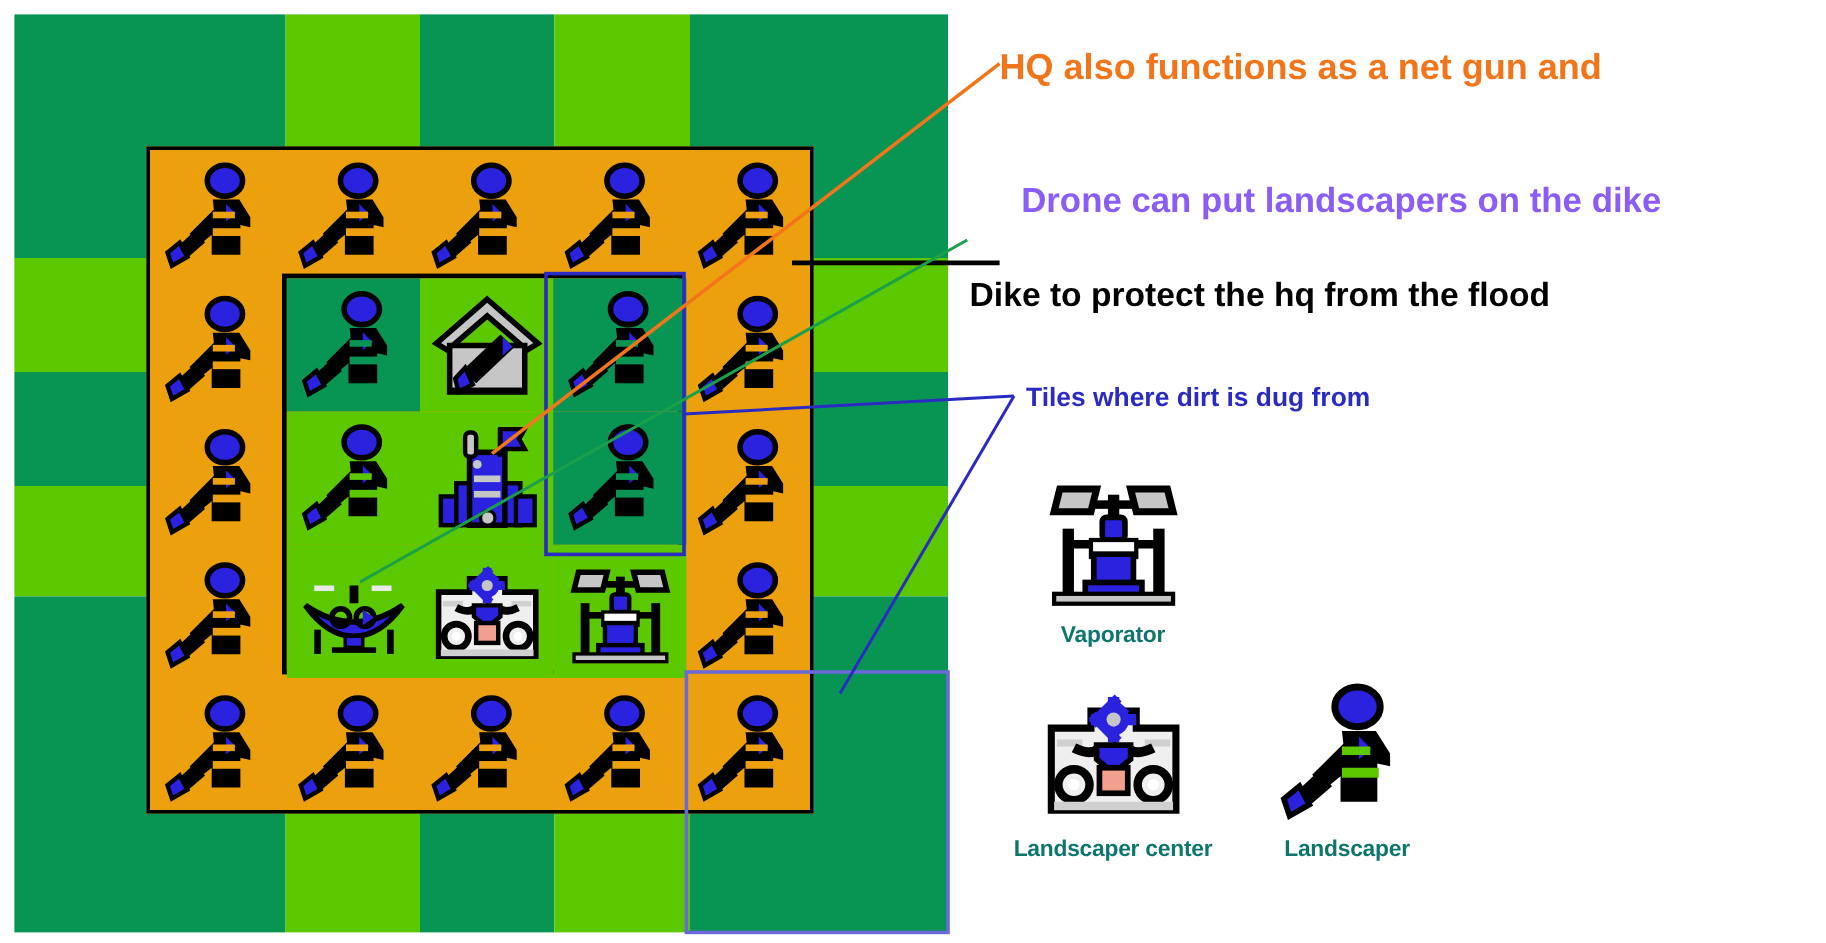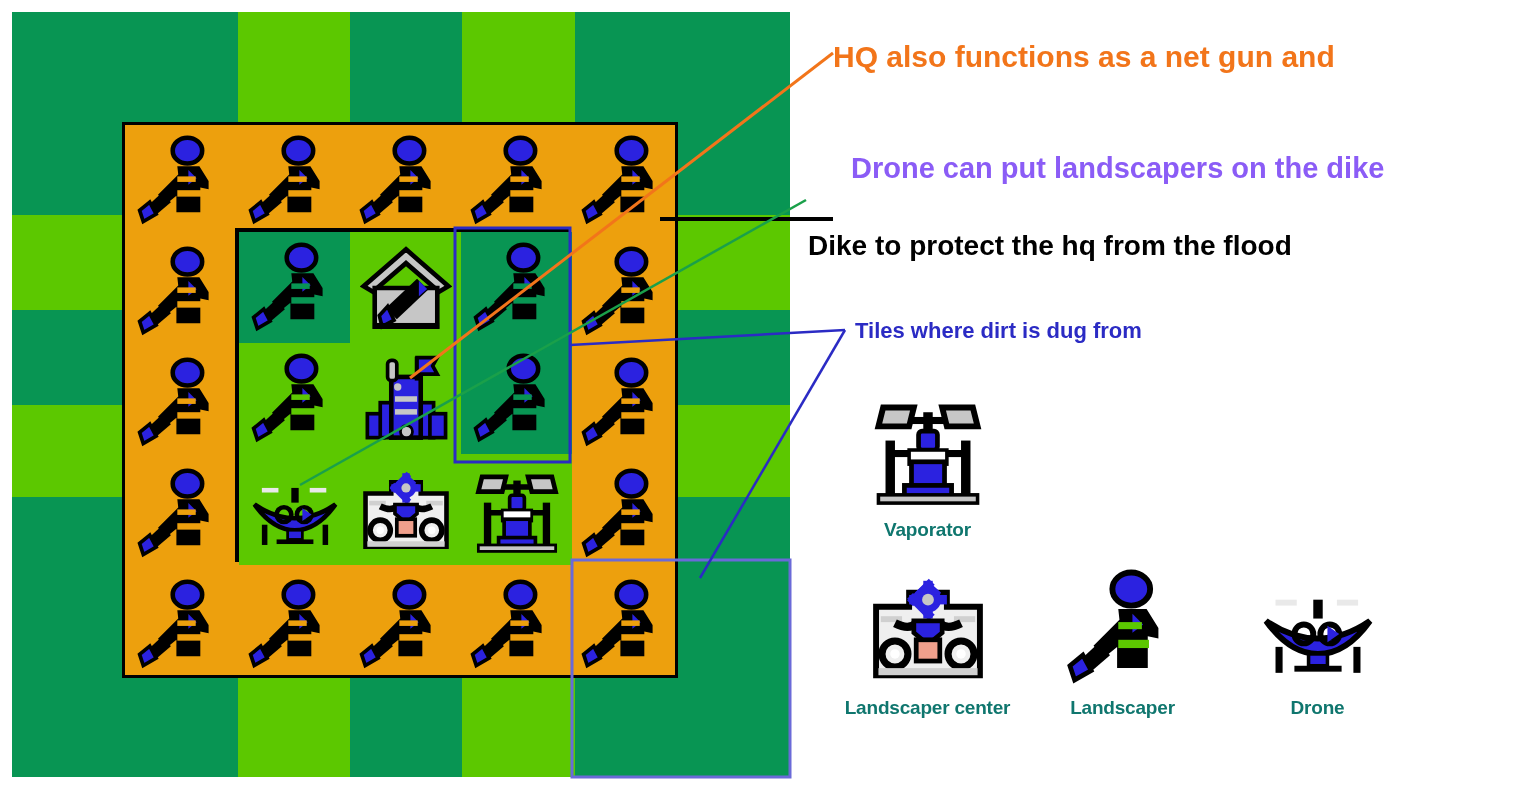--- a/index.html
+++ b/index.html
@@ -526,36 +526,16 @@
    <path d="M58 38 l9 9 -9 7 z" fill="#2b22e0"></path>
    <path d="M30 62 l-14 13 8 11 15 -13 z" fill="#000"></path>
    <path d="M16 73 l-11 9 4 12 14 -8 z" fill="#2b22e0" stroke="#000" stroke-width="4"></path>
    <rect x="46" y="60" width="26" height="7" fill="#5cc800"></rect>
    <rect x="46" y="45" width="20" height="6" fill="#5cc800"></rect>
   </svg>
             </span>
           </div>
           <div class="legend-label">Landscaper</div>
         </div>
-        <div class="legend-item">
-          <div class="legend-glyph">
-            <span class="icon-holder">
-  <svg viewBox="0 0 100 100">
-   <rect x="14" y="26" width="18" height="5" fill="#e9e9e9"></rect>
-   <rect x="66" y="26" width="18" height="5" fill="#e9e9e9"></rect>
-   <path d="M46 26 h8 v16 h-8 z" fill="#000"></path>
-   <path d="M6 44 q44 30 88 0 q-20 28 -44 28 q-24 0 -44 -28 z" fill="#2b22e0" stroke="#000" stroke-width="5"></path>
-   <circle cx="38" cy="55" r="8" fill="none" stroke="#000" stroke-width="5"></circle>
-   <circle cx="60" cy="55" r="8" fill="none" stroke="#000" stroke-width="5"></circle>
-   <path d="M58 48 l10 7 -10 7 z" fill="#2b22e0"></path>
-   <rect x="14" y="66" width="6" height="22" fill="#000"></rect>
-   <rect x="80" y="66" width="6" height="22" fill="#000"></rect>
-   <rect x="42" y="72" width="16" height="10" fill="#2b22e0" stroke="#000" stroke-width="3"></rect>
-   <rect x="30" y="82" width="40" height="5" fill="#000"></rect>
-  </svg>
-            </span>
-          </div>
-          <div class="legend-label">Drone</div>
-        </div>
       </div>
   </div>
 
 </div>
 
 </body></html>

